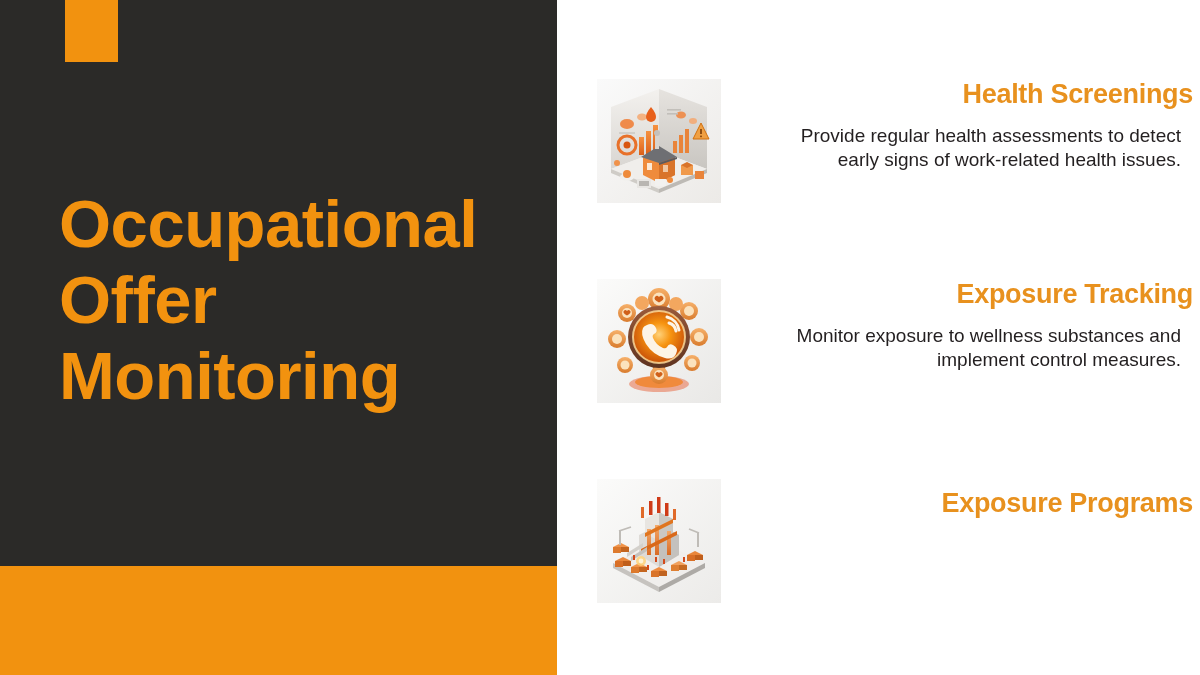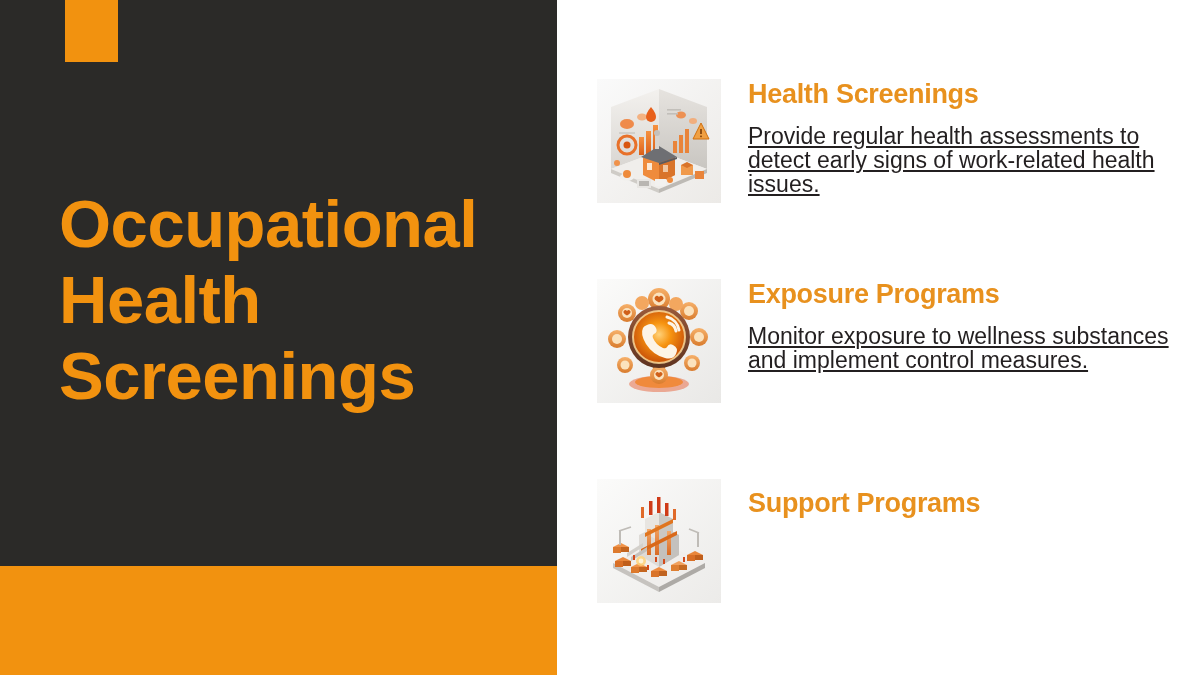--- a/index.html
+++ b/index.html
@@ -66,20 +66,21 @@
   }
 
   
   .right-panel {
     position: absolute;
     left: 557px;
     top: 0;
     width: 643px;
     height: 675px;
     background: #ffffff;
+    text-align: right;
   }
 
   .card {
     position: absolute;
     left: 40px;
     width: 600px;
   }
   .card-1 { top: 79px; }
   .card-2 { top: 279px; }
   .card-3 { top: 479px; }
@@ -111,38 +112,37 @@
     font-size: 27px;
     font-weight: bold;
     line-height: 32px;
     letter-spacing: -0.3px;
     margin: 0;
   }
 
   .card-body {
     color: #231f20;
     font-family: "Liberation Sans", sans-serif;
-    font-size: 23px;
+    font-size: 19px;
     font-weight: normal;
     line-height: 24px;
-    margin: 0;
-    text-decoration: underline;
+    margin: 12px;
   }
   .card-1 .card-body { margin-top: 14px; }
   .card-2 .card-body { margin-top: 14px; }
   .card-3 .card-body { margin-top: 28px; }
 </style>
 </head>
 <body>
 
 <div class="slide">
 
   <div class="left-panel">
     <div class="accent-block"></div>
-    <div class="title">Occupational Health Screenings</div>
+    <div class="title">Occupational Offer Monitoring</div>
   </div>
 
   <div class="bottom-bar"></div>
 
   <div class="right-panel">
 
     <div class="card card-1">
       <div class="thumb">
         <svg viewBox="0 0 124 124" xmlns="http://www.w3.org/2000/svg">
           <defs>
@@ -283,21 +283,21 @@
           <circle cx="62" cy="58" r="26" fill="url(#glow2)"></circle>
           <circle cx="62" cy="58" r="26" fill="none" stroke="#ffe0a0" stroke-width="2" opacity=".8"></circle>
 
           <path d="M50 46 q6 -3 9 3 q2 4 -2 6 q-2 1 -1 4 q3 7 10 10 q3 1 4 -1 q2 -4 6 -2 q6 3 3 9 q-3 6 -11 4 q-12 -3 -19 -14 q-6 -10 -3 -16 q1 -2 4 -3 z" fill="#fdf4e6"></path>
 
           <path d="M72 44 a10 10 0 0 1 7 8" fill="none" stroke="#fdf4e6" stroke-width="3" stroke-linecap="round"></path>
           <path d="M70 38 a16 16 0 0 1 12 13" fill="none" stroke="#fdf4e6" stroke-width="3" stroke-linecap="round"></path>
         </svg>
       </div>
       <div class="card-text">
-        <p class="card-title">Exposure Programs</p>
+        <p class="card-title">Exposure Tracking</p>
         <p class="card-body">Monitor exposure to wellness substances and implement control measures.</p>
       </div>
     </div>
 
     <div class="card card-3">
       <div class="thumb">
         <svg viewBox="0 0 124 124" xmlns="http://www.w3.org/2000/svg">
           <defs>
             <linearGradient id="bg3" x1="0" y1="0" x2="1" y2="1">
               <stop offset="0%" stop-color="#fbfbfa"></stop>
@@ -369,18 +369,18 @@
           <circle cx="44" cy="82" r="2.4" fill="#fff3d6"></circle>
 
           <rect x="58" y="78" width="2" height="5" fill="#d44a1c"></rect>
           <rect x="66" y="80" width="2" height="5" fill="#d44a1c"></rect>
           <rect x="50" y="86" width="2" height="5" fill="#d44a1c"></rect>
           <rect x="86" y="78" width="2" height="5" fill="#d44a1c"></rect>
           <rect x="36" y="76" width="2" height="5" fill="#d44a1c"></rect>
         </svg>
       </div>
       <div class="card-text">
-        <p class="card-title">Support Programs</p>
+        <p class="card-title">Exposure Programs</p>
       </div>
     </div>
 
   </div>
 </div>
 
 </body></html>

